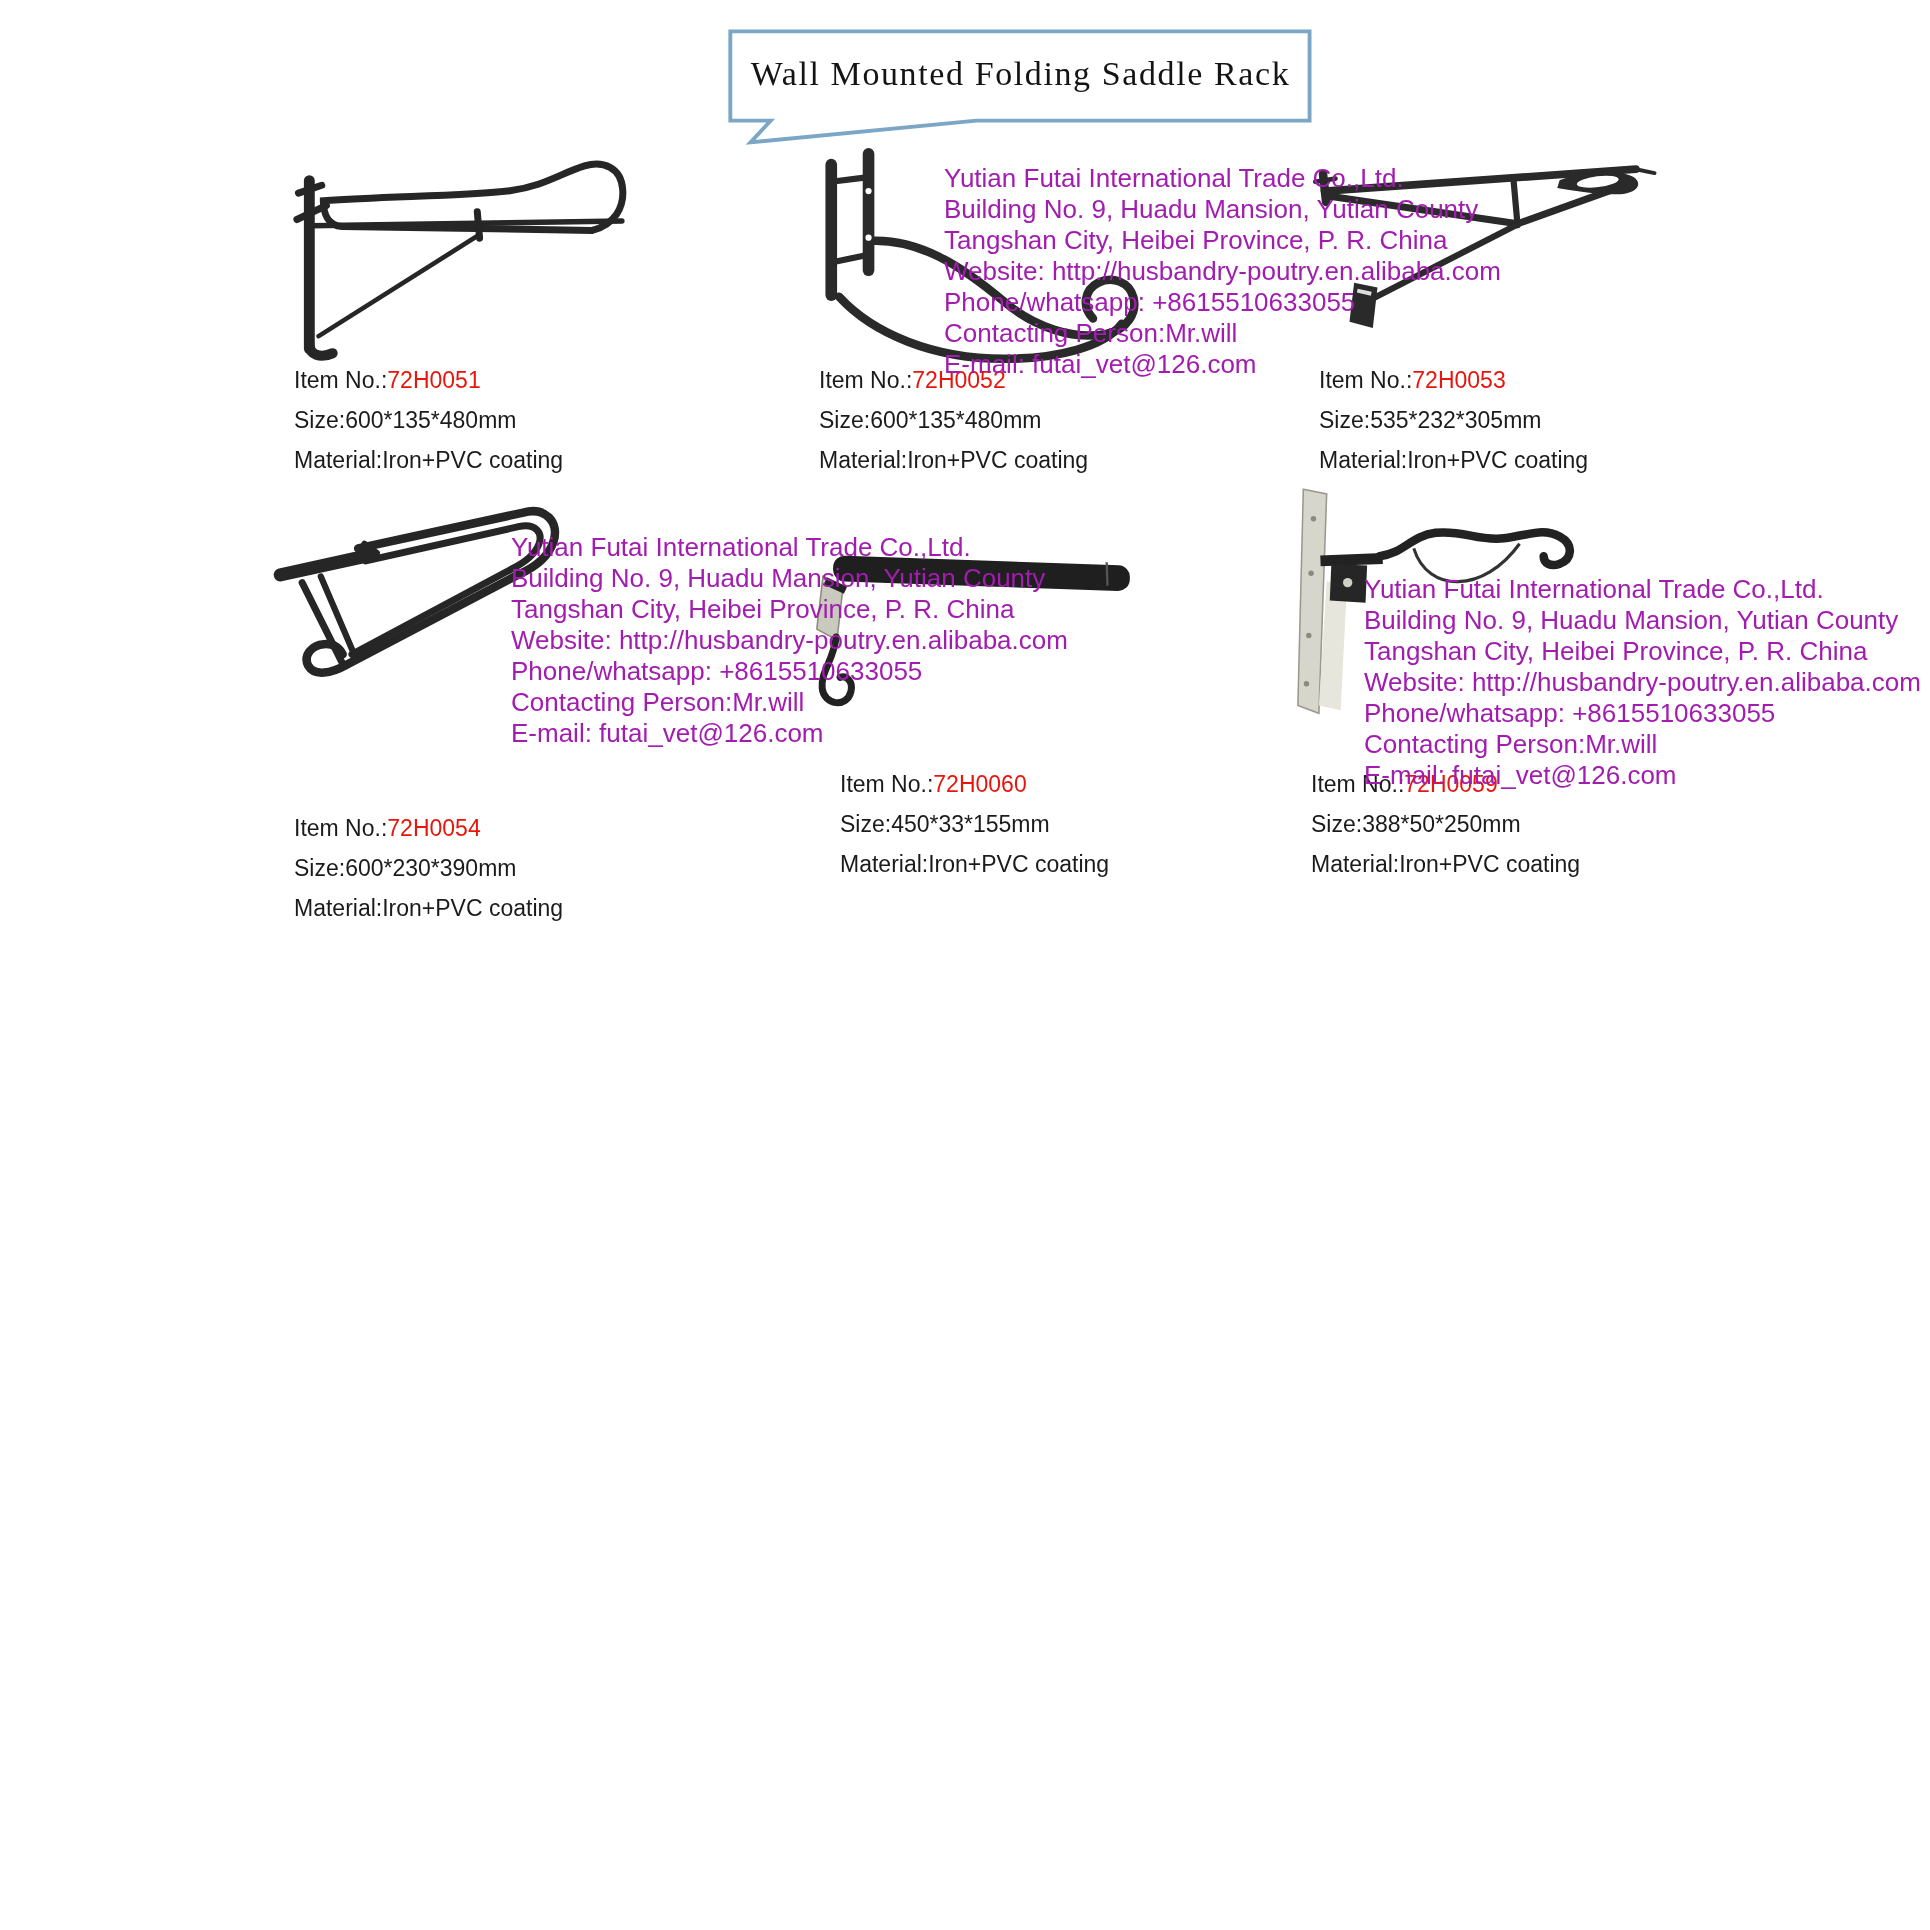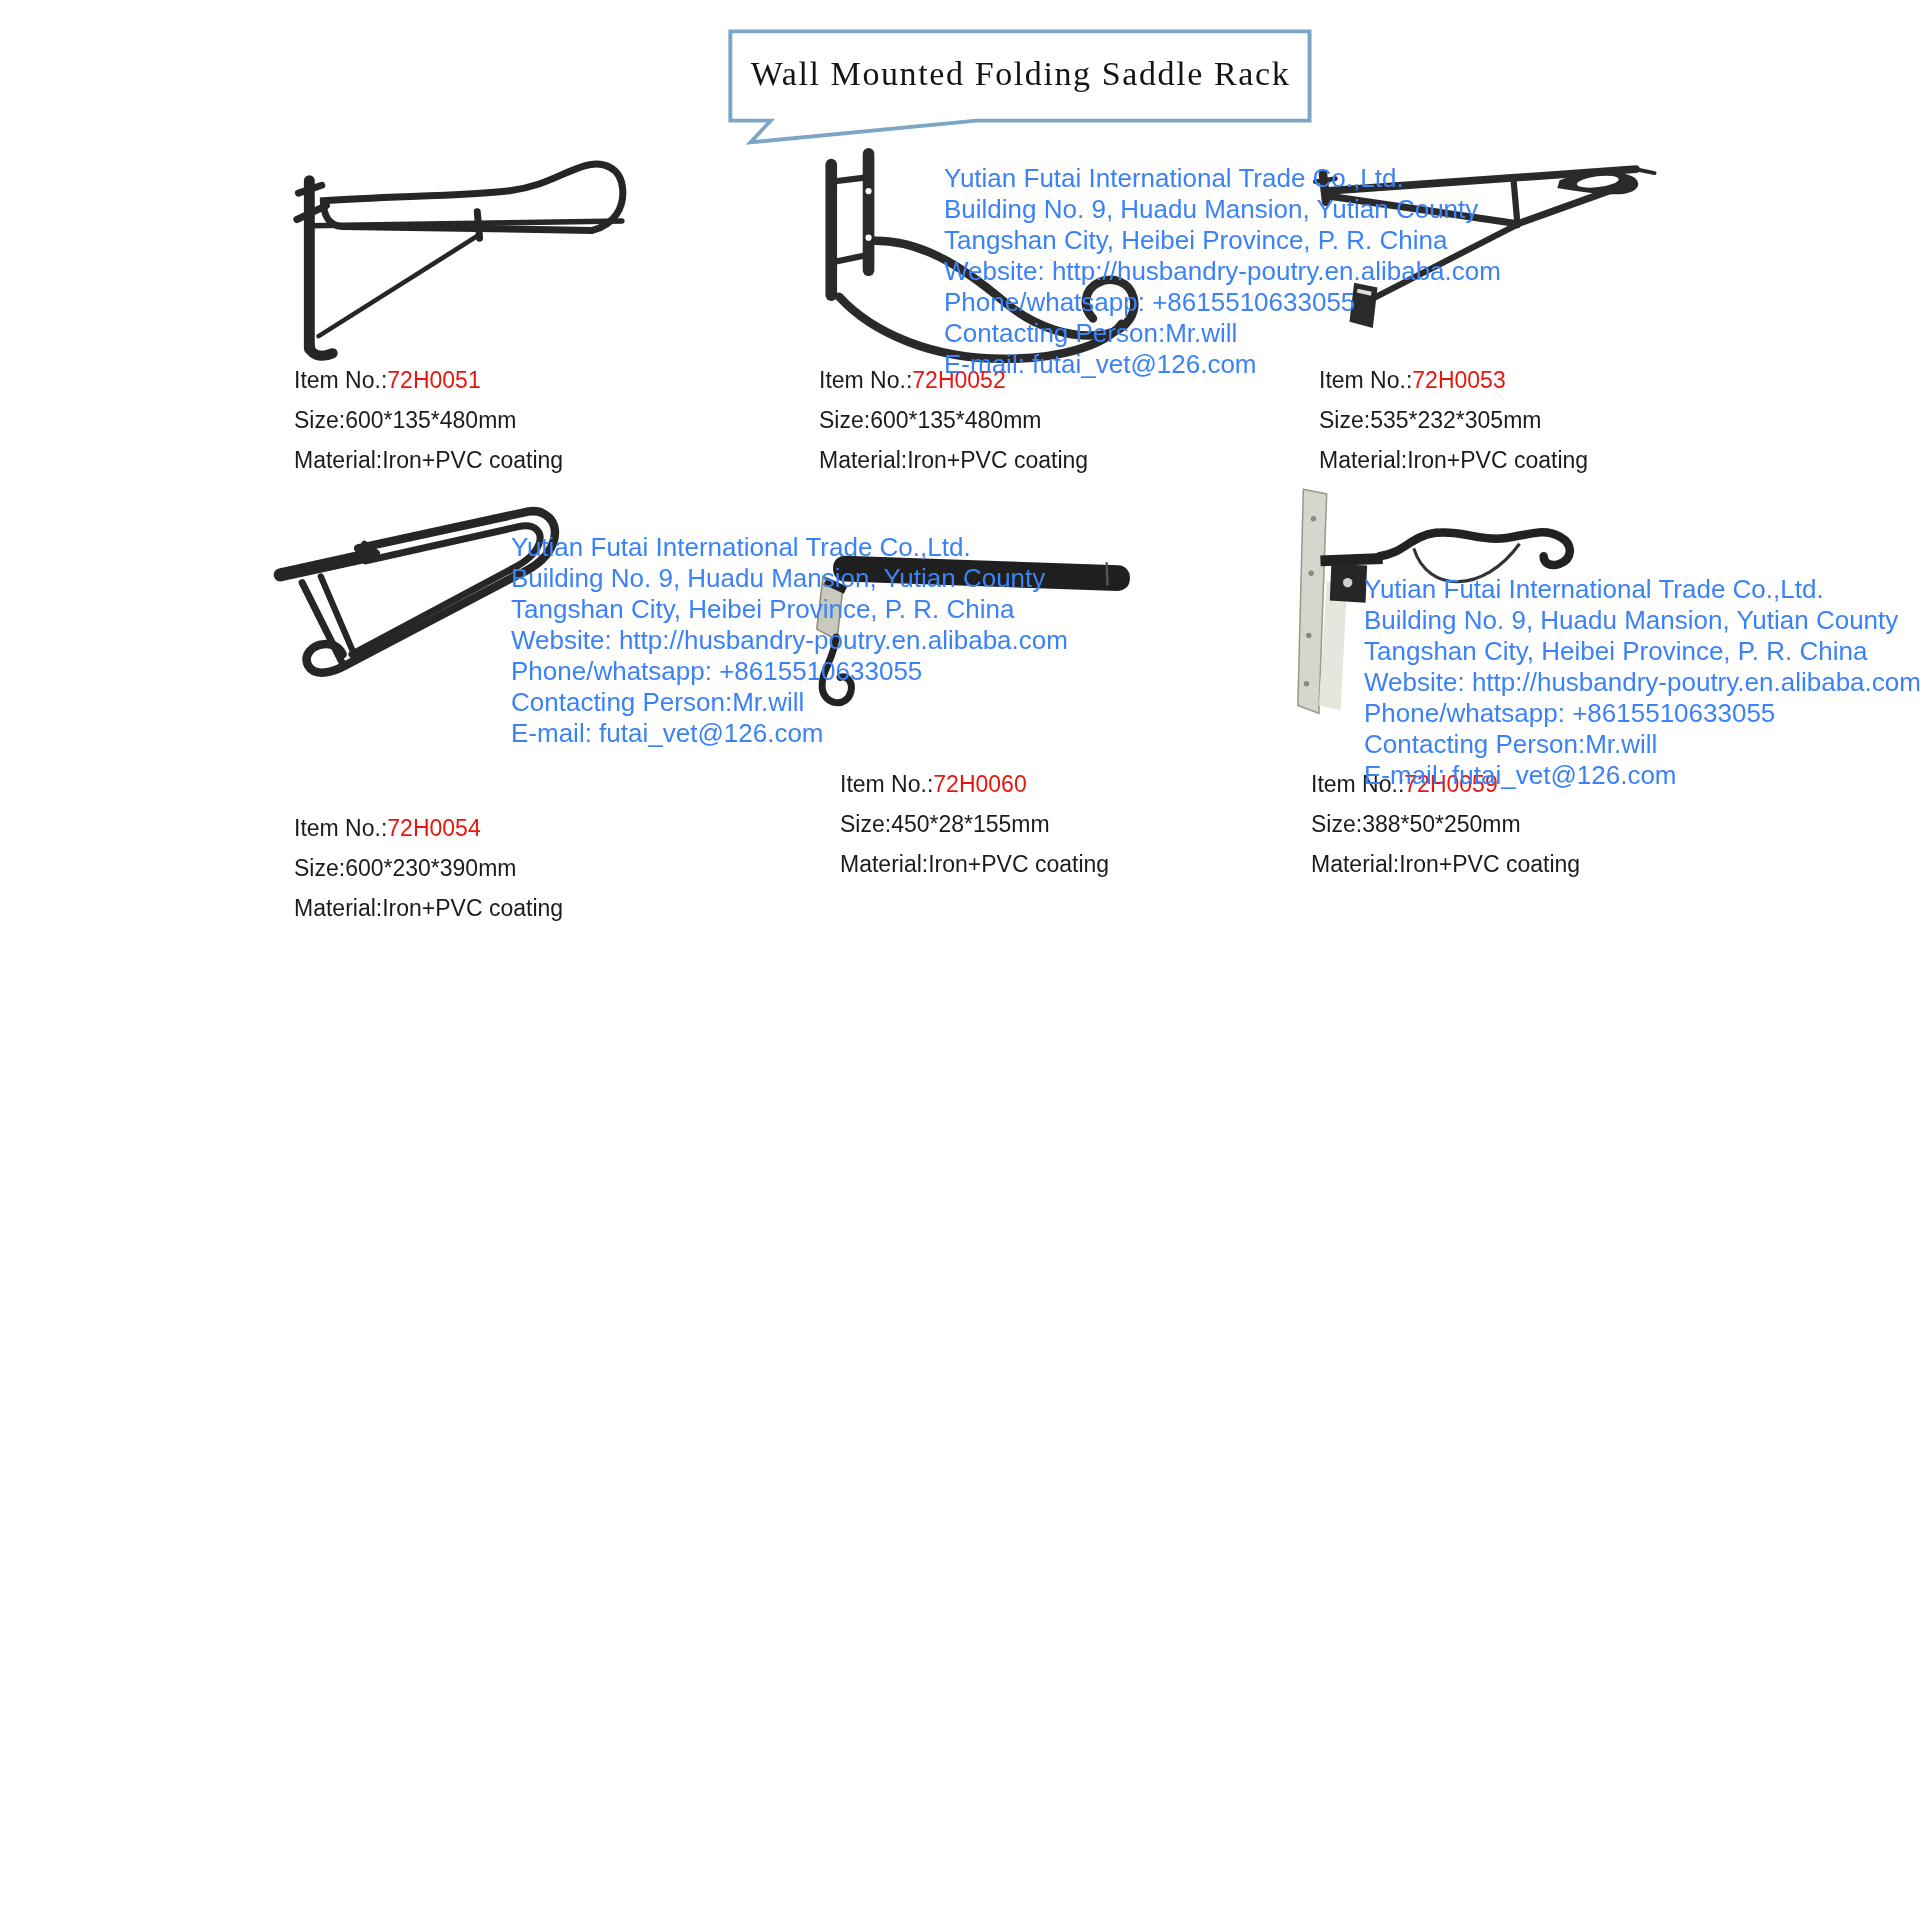--- a/index.html
+++ b/index.html
@@ -7,21 +7,21 @@
         font-family:"Liberation Sans",sans-serif;}
 
   
   .bubble-svg{position:absolute;left:714px;top:22px;z-index:5;}
   .bubble-title{position:absolute;left:730px;top:35px;width:581px;height:78px;z-index:6;
         display:flex;align-items:center;justify-content:center;
         font-family:"Liberation Serif",serif;font-size:34px;letter-spacing:1.6px;color:#141414;
         white-space:nowrap;}
 
   
-  .wm{position:absolute;z-index:4;color:#3b82f6;font-size:26px;line-height:31px;white-space:nowrap;}
+  .wm{position:absolute;z-index:4;color:#a21caf;font-size:26px;line-height:31px;white-space:nowrap;}
 
   
   .info{position:absolute;z-index:3;color:#1b1b1b;font-size:23px;line-height:40px;white-space:nowrap;}
   .info .num{color:#e8150d;}
 
   
   .product{position:absolute;z-index:1;}
 
   .footer{position:absolute;left:855px;top:1790px;z-index:3;color:#111;font-size:39px;line-height:47px;}
 </style>
@@ -160,21 +160,21 @@
   </div>
 
   <div class="info" style="left:294px;top:764px;margin-top:44px;">
     <div><span>Item No.:</span><span class="num">72H0054</span></div>
     <div>Size:600*230*390mm</div>
     <div>Material:Iron+PVC coating</div>
   </div>
 
   <div class="info" style="left:840px;top:764px;">
     <div><span>Item No.:</span><span class="num">72H0060</span></div>
-    <div>Size:450*28*155mm</div>
+    <div>Size:450*33*155mm</div>
     <div>Material:Iron+PVC coating</div>
   </div>
 
   <div class="info" style="left:1311px;top:764px;">
     <div><span>Item No.:</span><span class="num">72H0059</span></div>
     <div>Size:388*50*250mm</div>
     <div>Material:Iron+PVC coating</div>
   </div>
 
   <div class="footer">Page 9</div>

